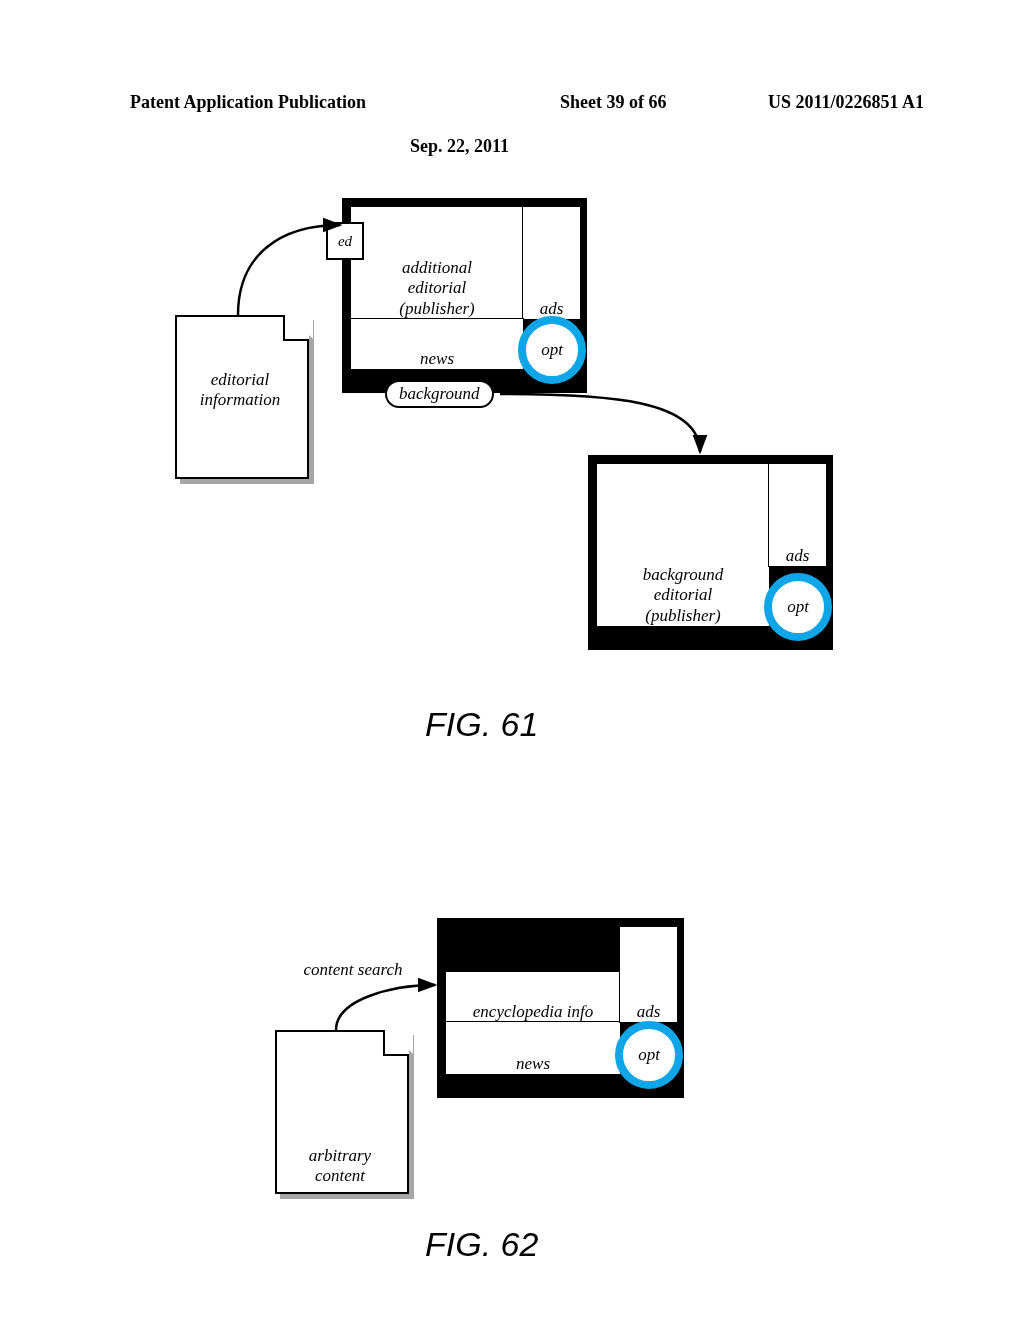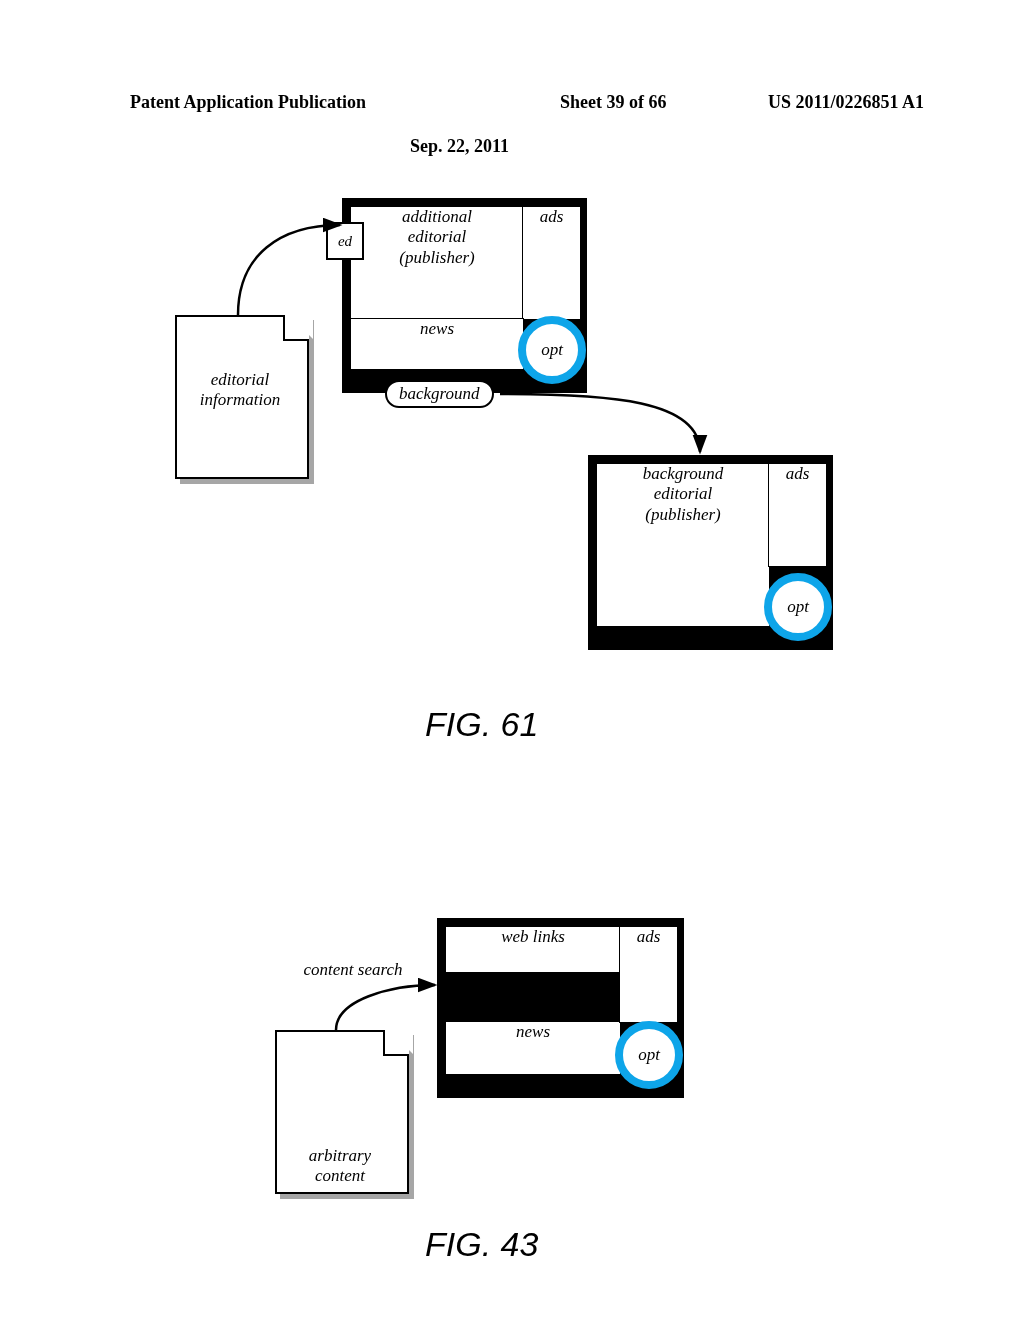--- a/index.html
+++ b/index.html
@@ -64,21 +64,21 @@
     
     .panel {
       position: absolute;
       background: #000;
     }
     .cell {
       position: absolute;
       background: #fff;
       border: 1px solid #000;
       display: flex;
-      align-items: flex-start;
+      align-items: flex-end;
       justify-content: center;
       text-align: center;
       font-style: italic;
       font-size: 17px;
       line-height: 1.2;
     }
     .opt {
       position: absolute;
       border: 8px solid #0ea5e9;
       border-radius: 50%;
@@ -174,28 +174,28 @@
 
 <div class="doc" style="left:275px; top:1030px; width:130px; height:160px;">
   <div class="foldmask"></div>
   <div class="fold"></div>
 </div>
 <div class="label" style="left:284px; top:1146px; width:112px;">arbitrary<br>content</div>
 
 <div class="label" style="left:288px; top:960px; width:130px;">content search</div>
 
 <div class="panel" style="left:437px; top:918px; width:247px; height:180px;">
-  <div class="cell" style="left:8px; top:8px; width:174px; height:45px;">web links</div>
+  <div class="cell" style="left:8px; top:53px; width:174px; height:50px;">encyclopedia info</div>
   <div class="cell" style="left:8px; top:103px; width:174px; height:52px;">news</div>
   <div class="cell" style="left:182px; top:8px; width:57px; height:95px;">ads</div>
   <div class="opt" style="left:178px; top:103px; width:52px; height:52px;">opt</div>
 </div>
 
 <svg class="canvas" width="1024" height="1320">
   <defs>
     <marker id="arrow2" markerWidth="10" markerHeight="10" refX="7" refY="3" orient="auto">
       <path d="M0,0 L8,3 L0,6 Z" fill="#000"></path>
     </marker>
   </defs>
   <path d="M 336 1030 C 336 1000, 390 985, 435 985" stroke="#000" stroke-width="2.5" fill="none" marker-end="url(#arrow2)"></path>
 </svg>
 
-<div class="figcap" style="left:425px; top:1225px;">FIG. 43</div>
+<div class="figcap" style="left:425px; top:1225px;">FIG. 62</div>
 
 </body></html>

